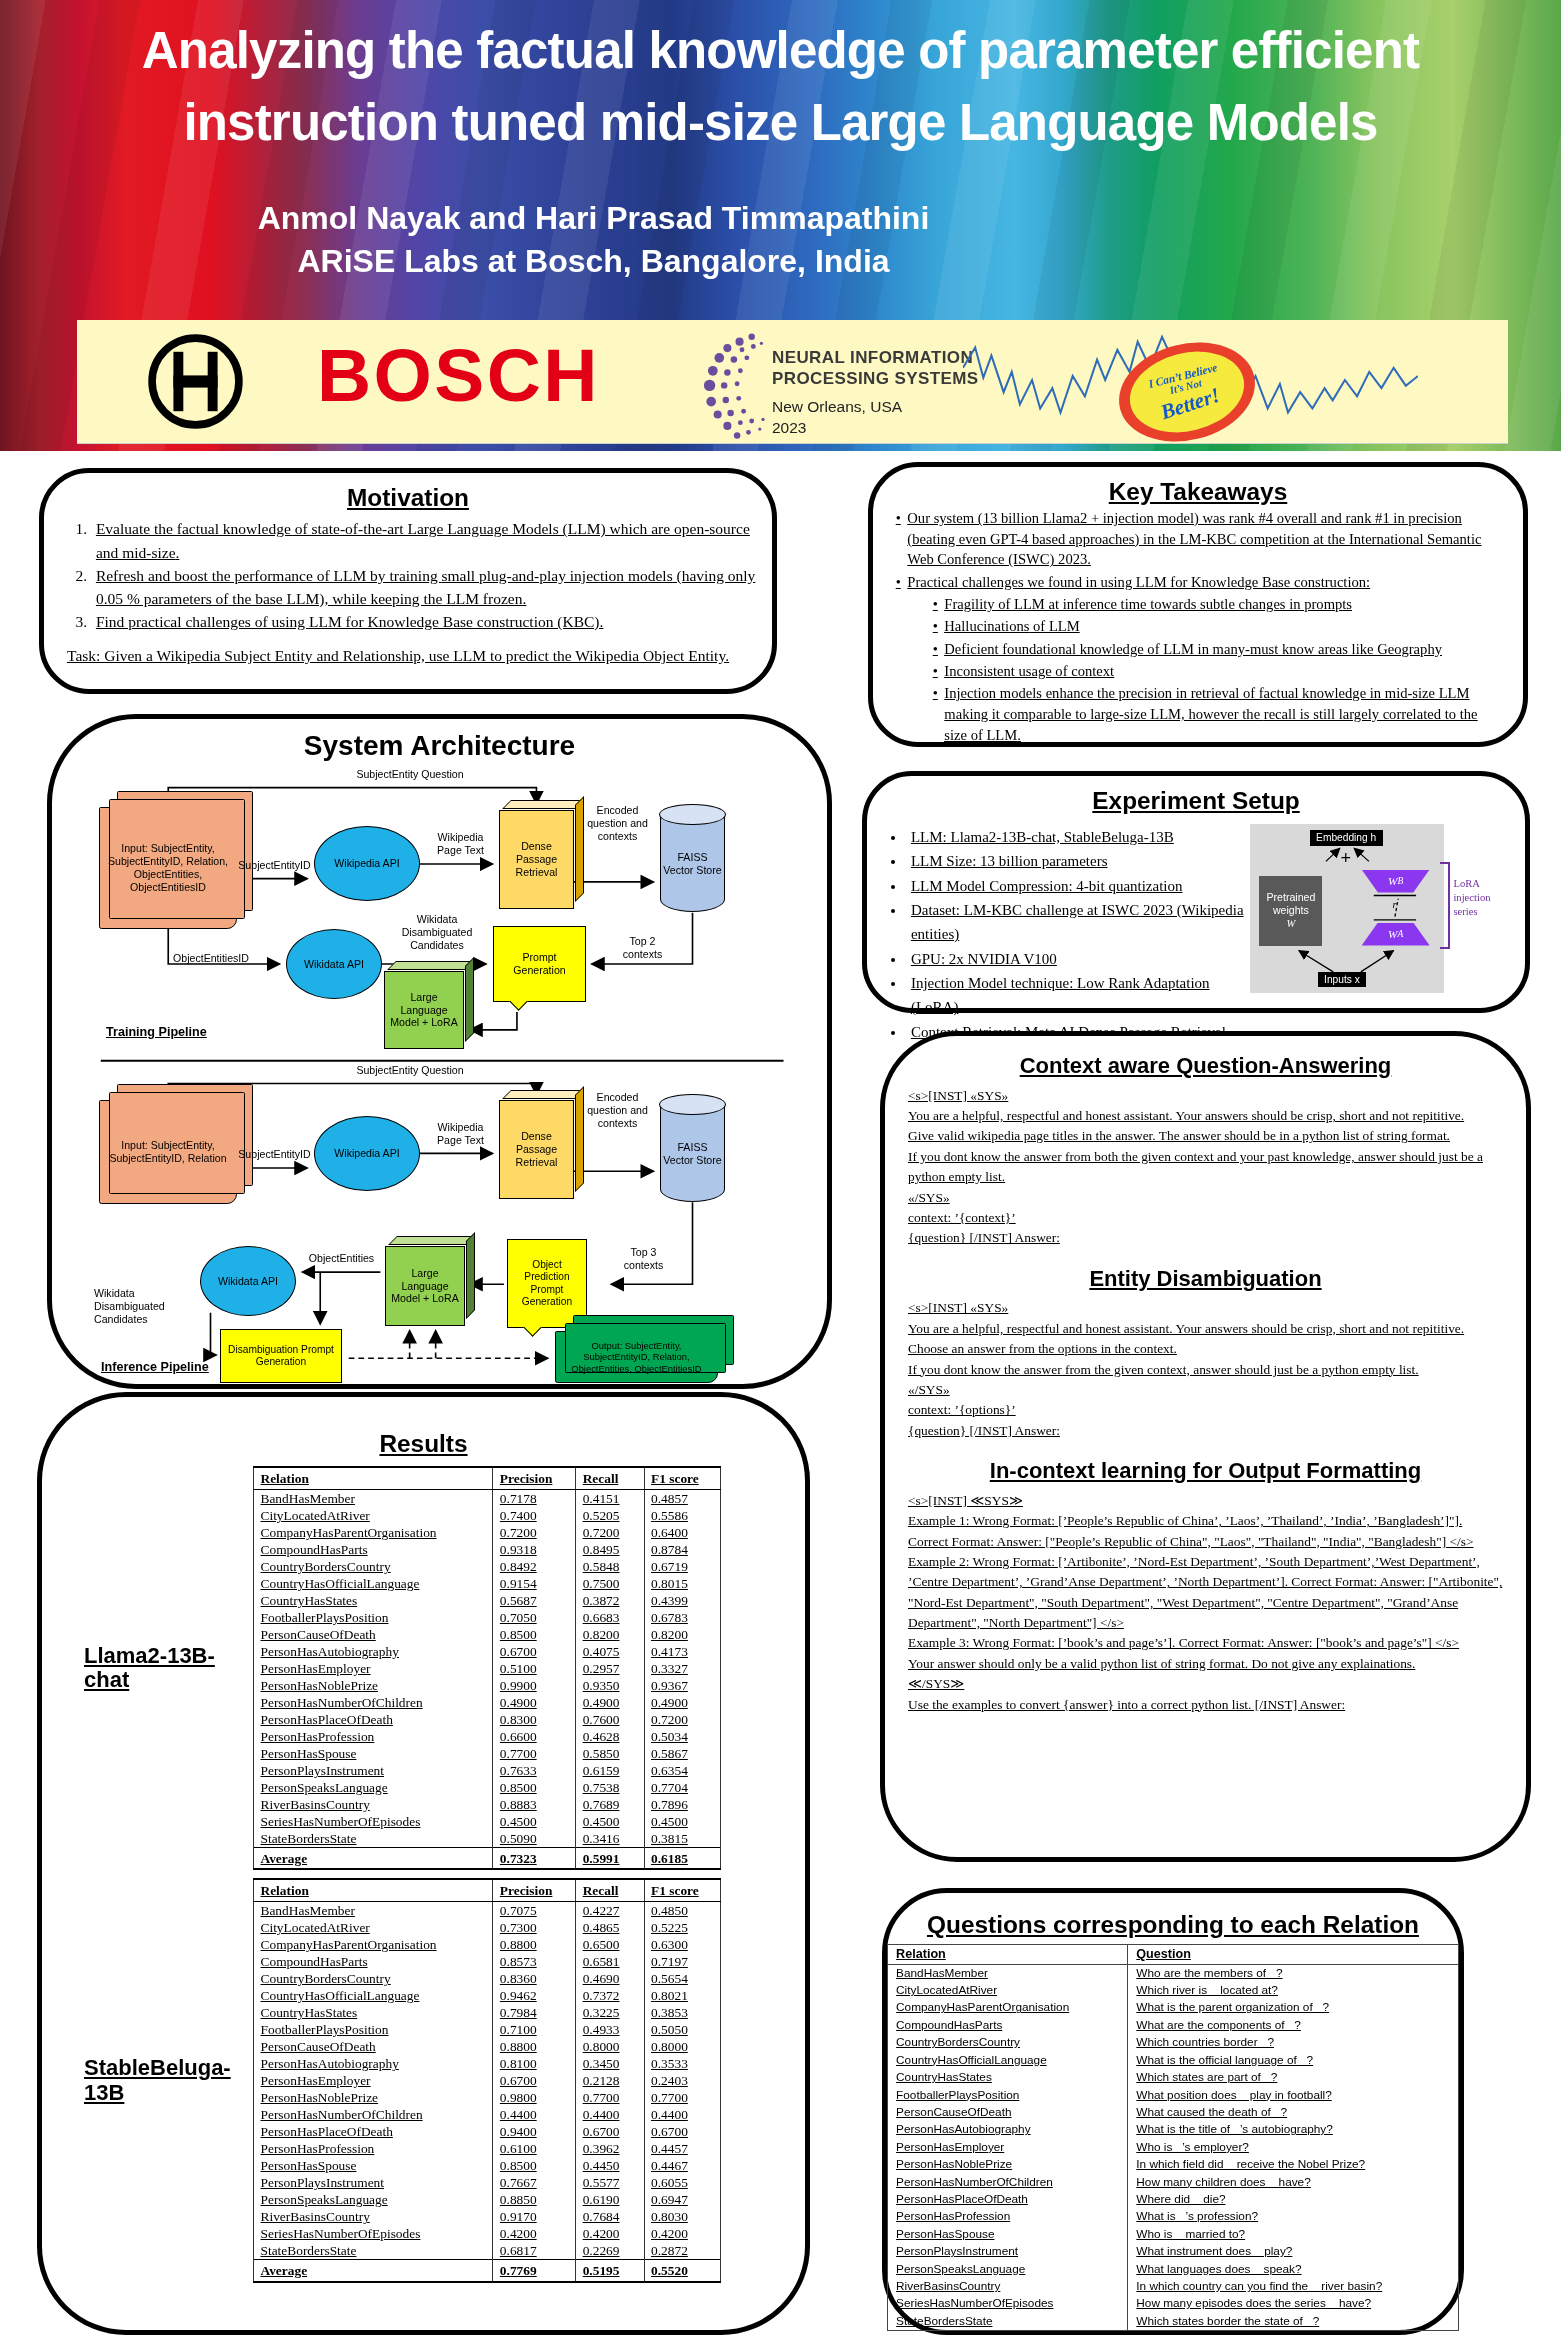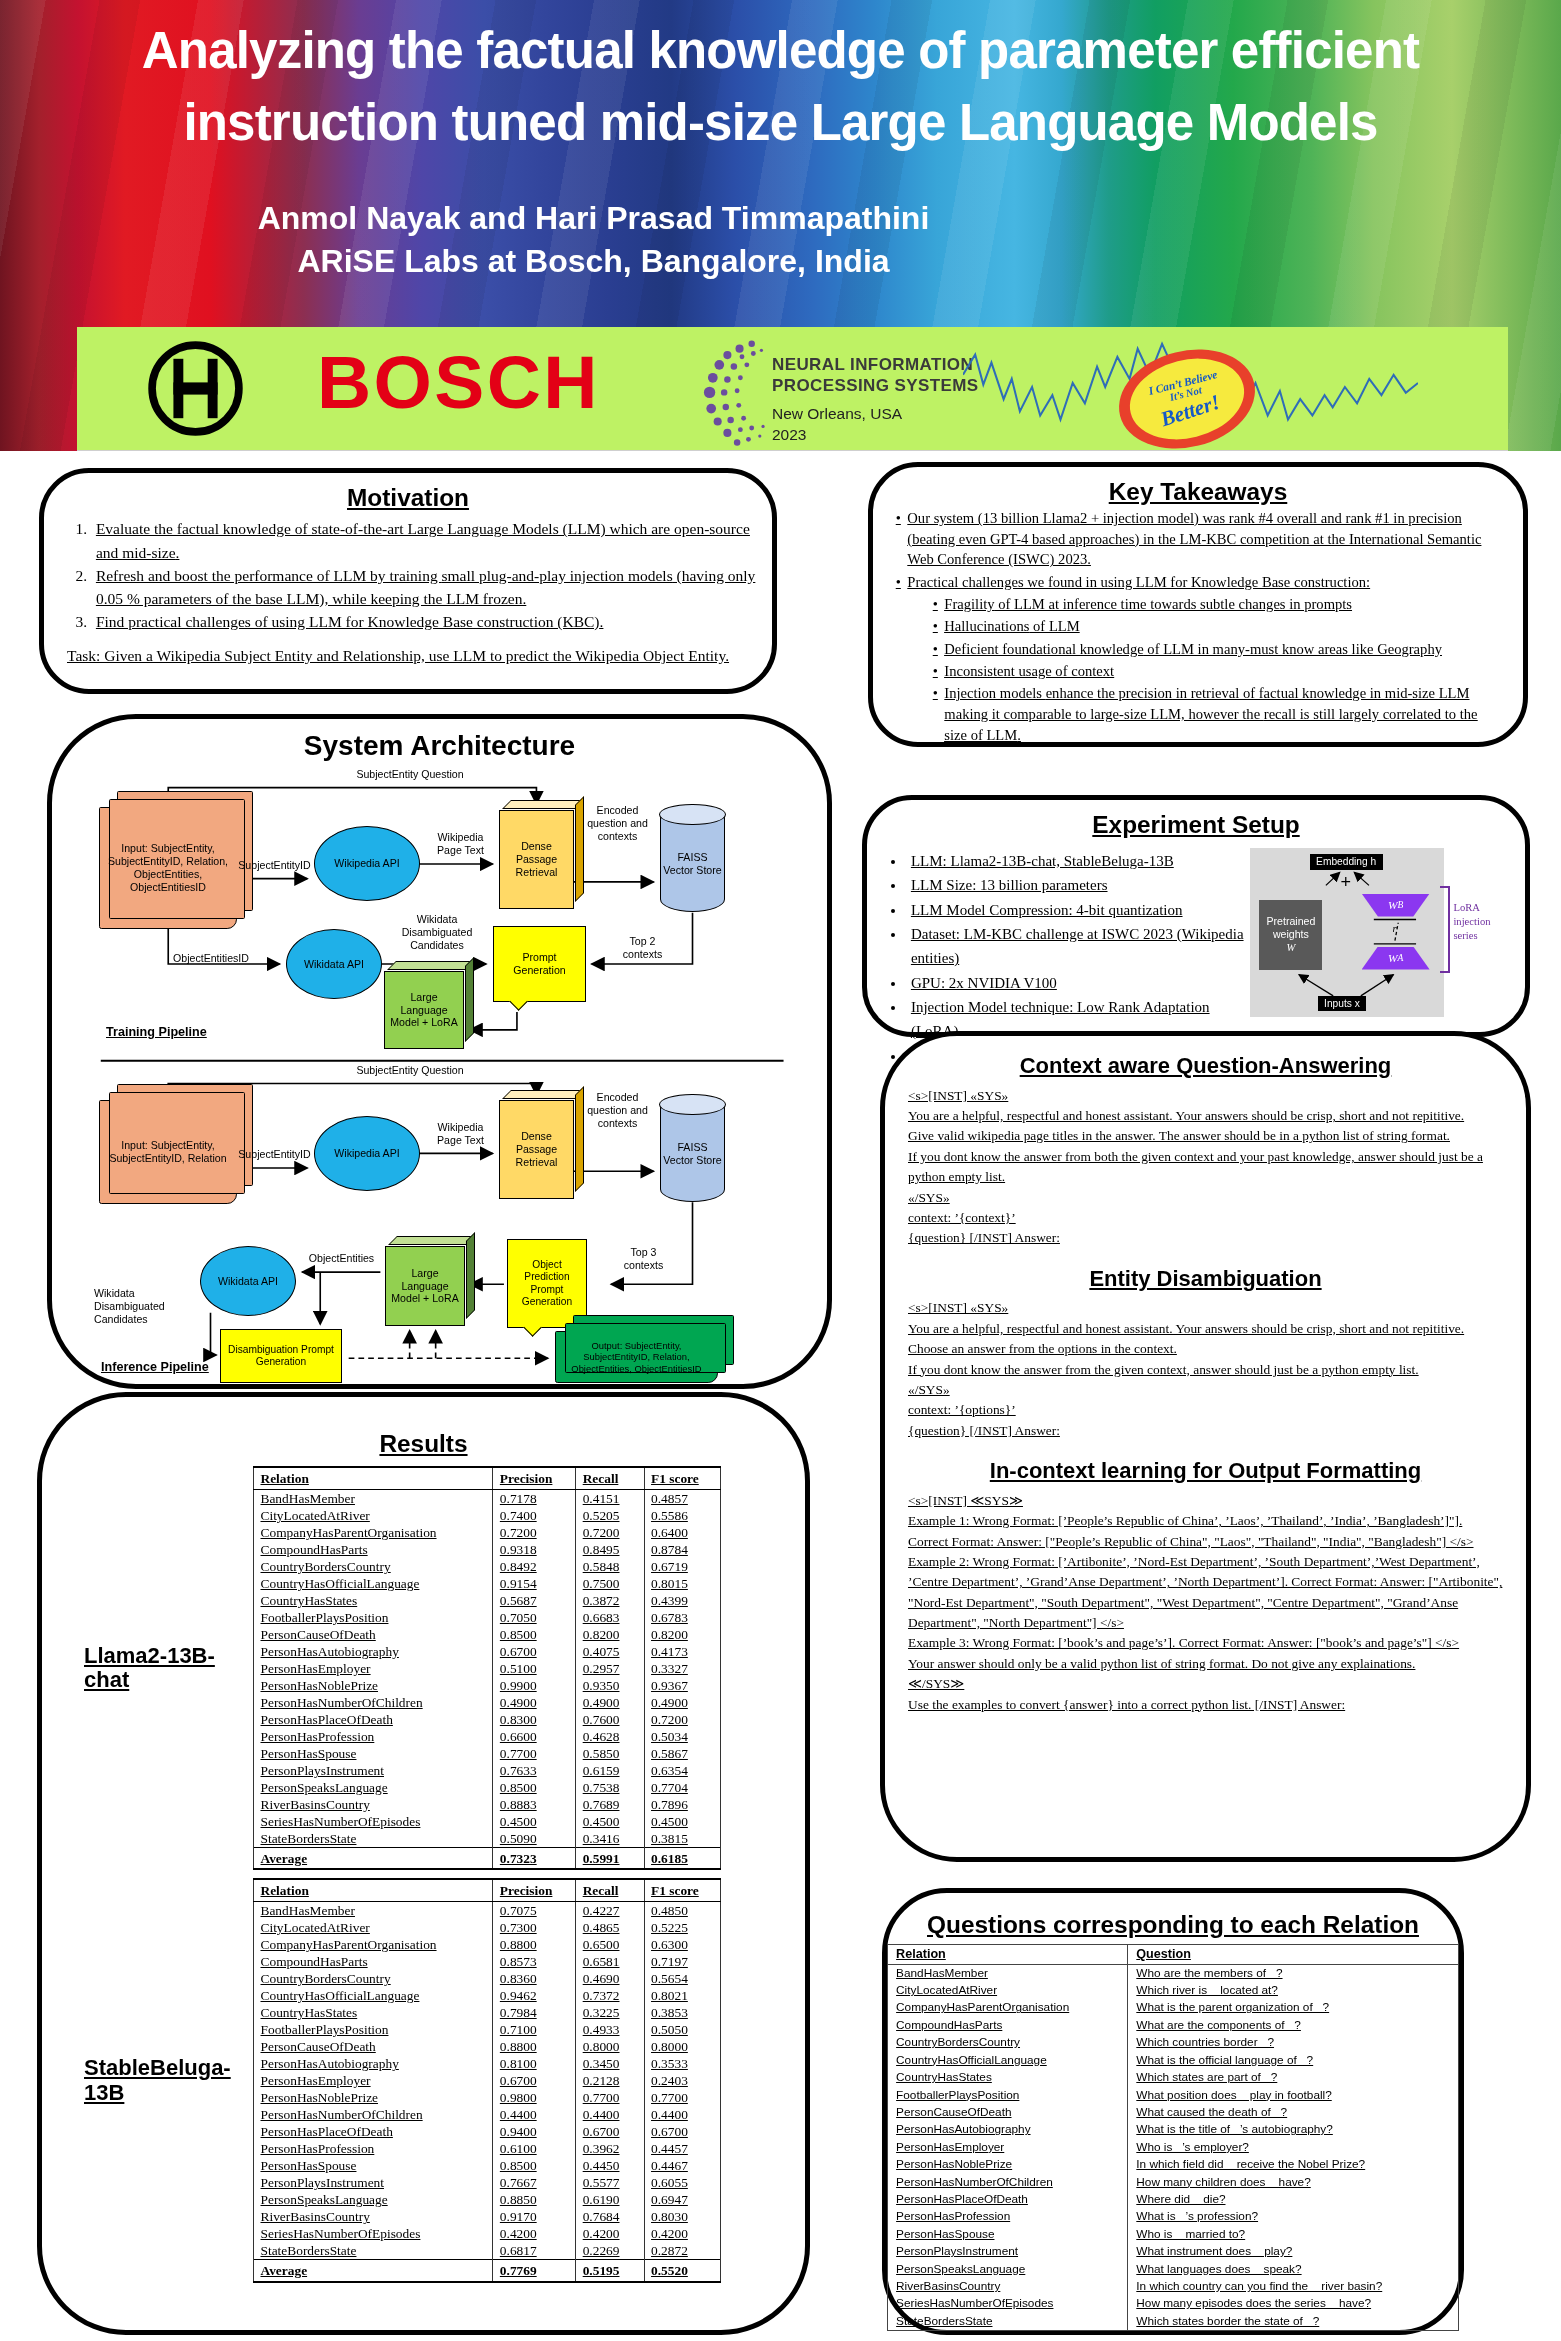--- a/index.html
+++ b/index.html
@@ -15,21 +15,21 @@
       #a8d06b 93%,#5aa84b 100%);}
   .hdr::after{content:'';position:absolute;inset:0;
     background:repeating-linear-gradient(100deg,rgba(255,255,255,.07) 0 45px,transparent 45px 98px,
       rgba(0,0,0,.06) 98px 138px,transparent 138px 195px);}
   .title{position:absolute;left:0;top:14.6px;width:1561px;text-align:center;z-index:2;
     font-family:"Liberation Sans",sans-serif;font-weight:bold;font-size:51px;line-height:1.42;
     color:#fff;letter-spacing:-0.8px;}
   .authors{position:absolute;left:0;top:197px;width:1187px;text-align:center;z-index:2;
     font-family:"Liberation Sans",sans-serif;font-weight:bold;font-size:32px;line-height:1.35;color:#fff;}
   
-  .band{position:absolute;left:77px;top:327px;width:1431px;height:123px;background:#bef264;z-index:3;
+  .band{position:absolute;left:77px;top:320px;width:1431px;height:123px;background:#fef9c3;z-index:3;
         border-bottom:1.6px solid #cfcfcf;}
   .bosch-anchor{position:absolute;left:69px;top:12.2px;width:99px;height:99px;}
   .bosch-word{position:absolute;left:240px;top:18px;font-family:"Liberation Sans",sans-serif;
       font-weight:bold;font-size:75px;letter-spacing:2.4px;color:#e30016;line-height:1;}
   .nips{position:absolute;left:618px;top:8.1px;width:350px;height:110px;}
   .nips-dots{position:absolute;left:0;top:1.6px;}
   .nips-txt{position:absolute;left:77px;top:20.3px;font-family:"Liberation Sans",sans-serif;
       color:#3a3a3a;font-size:17px;font-weight:bold;letter-spacing:0.4px;line-height:1.2;}
   .nips-sub{position:absolute;left:77px;top:69px;font-family:"Liberation Sans",sans-serif;
       color:#222;font-size:15.5px;line-height:1.35;}
@@ -324,21 +324,21 @@
       <div class="lbl" style="left:185px;top:429px;width:75px;">SubjectEntityID</div>
       <div class="lbl" style="left:372px;top:402px;width:73px;">Wikipedia Page Text</div>
       <div class="lbl" style="left:529px;top:372px;width:73px;">Encoded question and contexts</div>
       <div class="lbl" style="left:249px;top:533px;width:81px;">ObjectEntities</div>
       <div class="lbl" style="left:559px;top:527px;width:65px;">Top 3 contexts</div>
       <div class="lbl" style="left:42px;top:568px;width:102px;text-align:left;">Wikidata Disambiguated Candidates</div>
       <div class="pipe" style="left:49px;top:641px;">Inference Pipeline</div>
     </div>
   </div>
 
-  <div class="panel" style="left:862px;top:795px;width:668px;height:242px;">
+  <div class="panel" style="left:862px;top:771px;width:668px;height:242px;">
     <div class="ptitle">Experiment Setup</div>
     <div class="exp-wrap">
       <ul class="exp-list">
           <li>LLM: Llama2-13B-chat, StableBeluga-13B</li>
           <li>LLM Size: 13 billion parameters</li>
           <li>LLM Model Compression: 4-bit quantization</li>
           <li>Dataset: LM-KBC challenge at ISWC 2023 (Wikipedia entities)</li>
           <li>GPU: 2x NVIDIA V100</li>
           <li>Injection Model technique: Low Rank Adaptation (LoRA)</li>
           <li>Context Retrieval: Meta AI Dense Passage Retrieval (DPR)</li>

